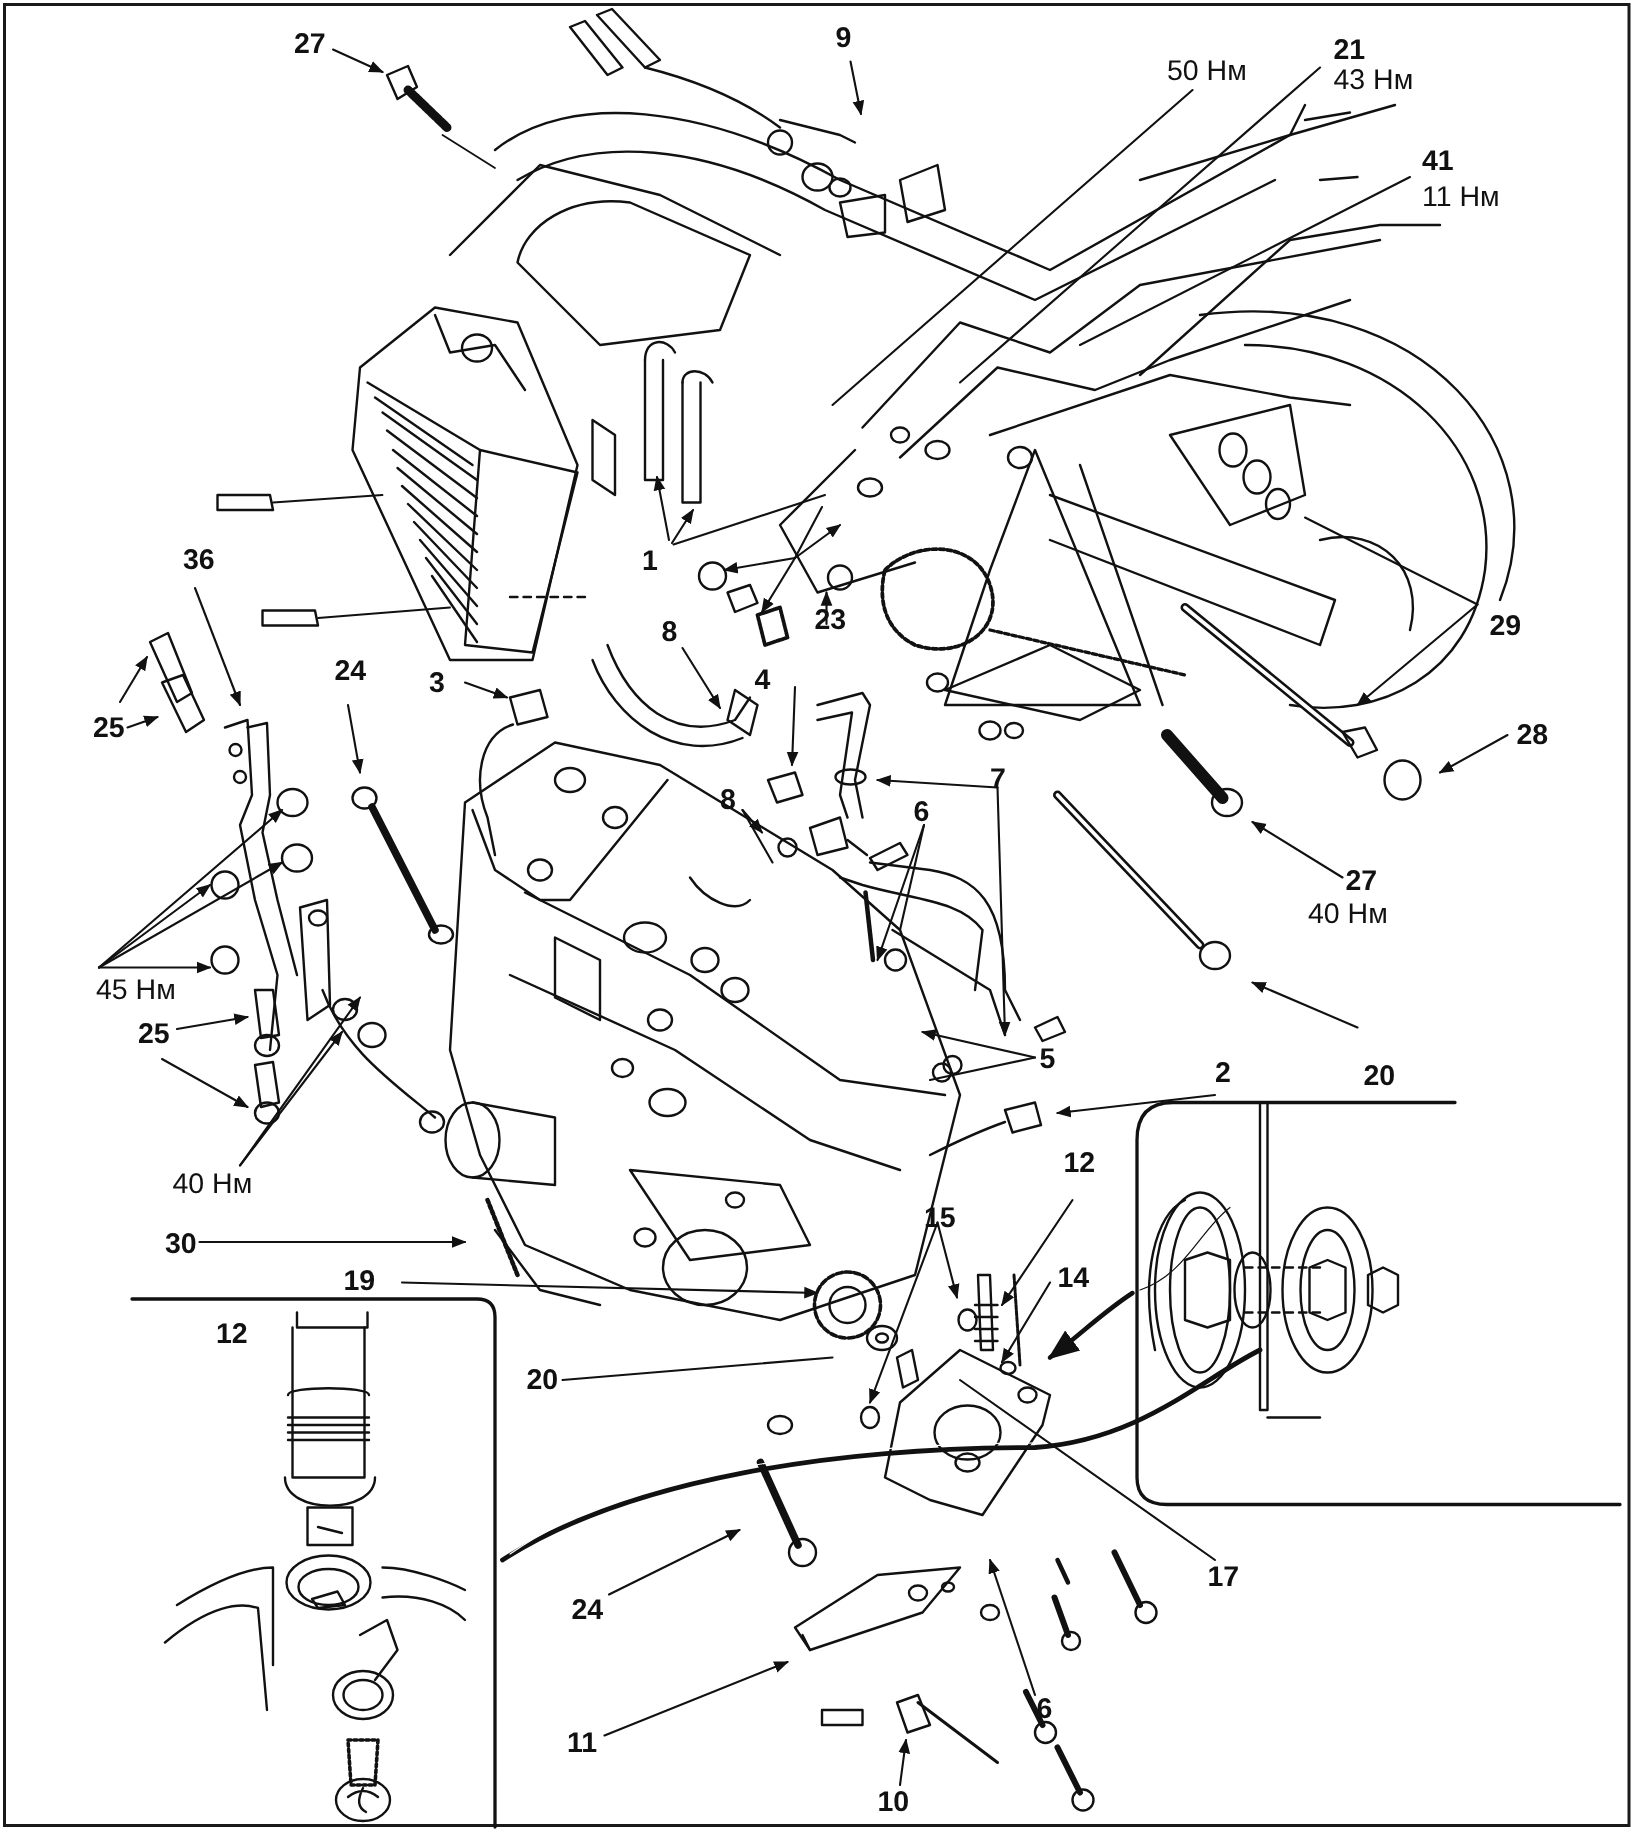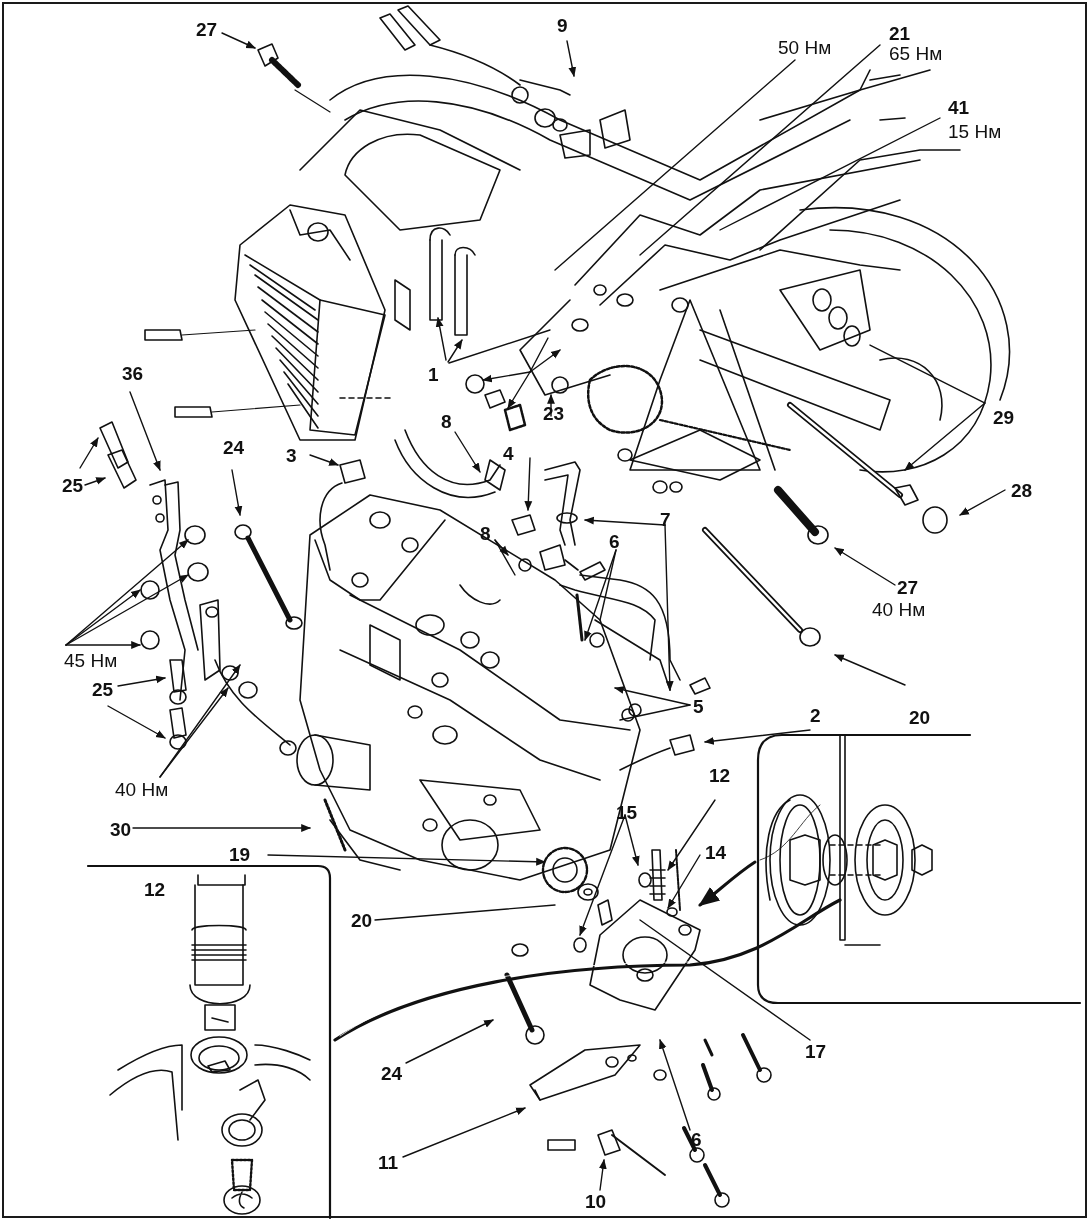--- a/index.html
+++ b/index.html
@@ -421,23 +421,23 @@
     <line x1="715" y1="800" x2="668" y2="870" marker-end="url(#ah)"></line>
 
     <line x1="700" y1="855" x2="668" y2="908" marker-end="url(#ah)"></line>
   </g>
 </svg>
 
 <span class="lbl num" style="left:196px;top:20px">27</span>
 <span class="lbl num" style="left:557px;top:16px">9</span>
 <span class="lbl trq" style="left:778px;top:38px">50 Нм</span>
 <span class="lbl num" style="left:889px;top:24px">21</span>
-<span class="lbl trq" style="left:889px;top:44px">65 Нм</span>
+<span class="lbl trq" style="left:889px;top:44px">43 Нм</span>
 <span class="lbl num" style="left:948px;top:98px">41</span>
-<span class="lbl trq" style="left:948px;top:122px">15 Нм</span>
+<span class="lbl trq" style="left:948px;top:122px">11 Нм</span>
 
 <span class="lbl num" style="left:122px;top:364px">36</span>
 <span class="lbl num" style="left:428px;top:365px">1</span>
 <span class="lbl num" style="left:543px;top:404px">23</span>
 <span class="lbl num" style="left:993px;top:408px">29</span>
 <span class="lbl num" style="left:441px;top:412px">8</span>
 <span class="lbl num" style="left:223px;top:438px">24</span>
 <span class="lbl num" style="left:286px;top:446px">3</span>
 <span class="lbl num" style="left:503px;top:444px">4</span>
 <span class="lbl num" style="left:62px;top:476px">25</span>

